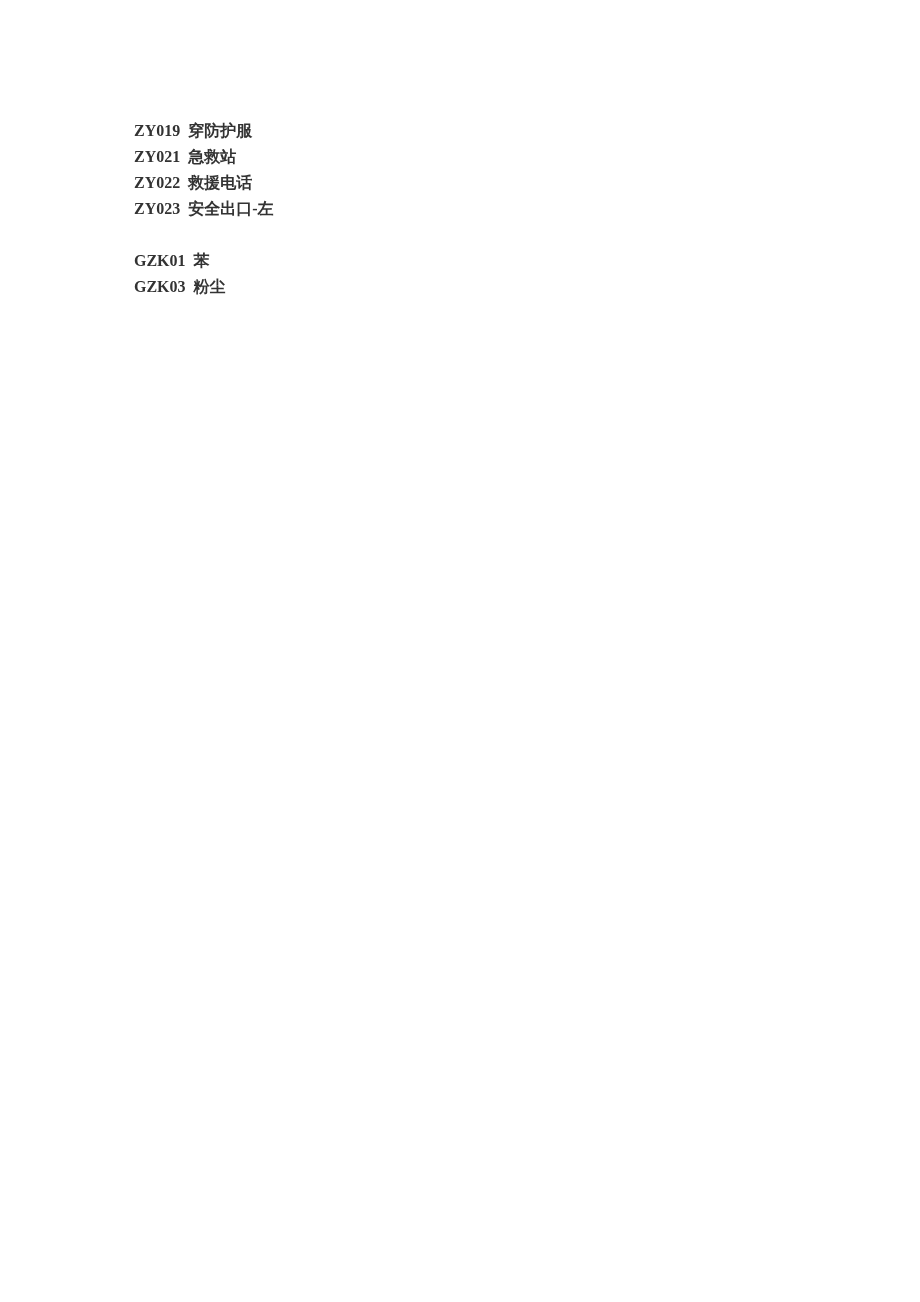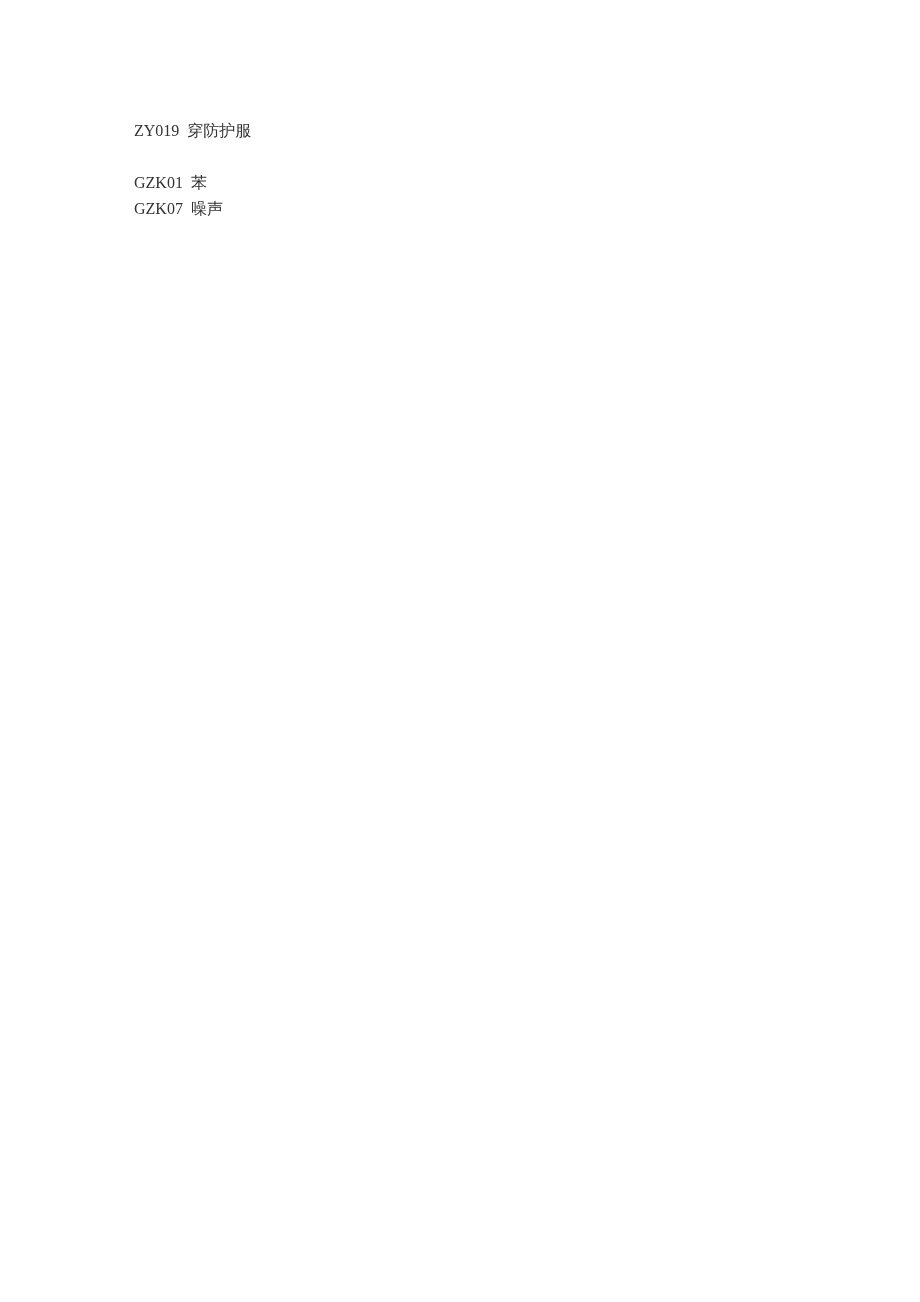--- a/index.html
+++ b/index.html
@@ -13,38 +13,48 @@
       background: #ffffff;
       font-family: "SimSun", "宋体", serif;
       font-size: 16px;
       color: #333333;
       padding-top: 118px;
       padding-left: 134px;
     }
     .line {
       line-height: 26px;
       white-space: nowrap;
+      font-weight: bold;
     }
     .code {
       display: inline-block;
     }
     .spacer {
       height: 26px;
     }
   </style>
 </head>
 <body>
 
 <div>
   <div class="line">
     <span class="code">ZY019</span>&nbsp;&nbsp;<span>穿防护服</span>
   </div>
+  <div class="line">
+    <span class="code">ZY021</span>&nbsp;&nbsp;<span>急救站</span>
+  </div>
+  <div class="line">
+    <span class="code">ZY022</span>&nbsp;&nbsp;<span>救援电话</span>
+  </div>
+  <div class="line">
+    <span class="code">ZY023</span>&nbsp;&nbsp;<span>安全出口-左</span>
+  </div>
 
   <div class="spacer"></div>
 
 
   <div class="line">
     <span class="code">GZK01</span>&nbsp;&nbsp;<span>苯</span>
   </div>
   <div class="line">
-    <span class="code">GZK07</span>&nbsp;&nbsp;<span>噪声</span>
+    <span class="code">GZK03</span>&nbsp;&nbsp;<span>粉尘</span>
   </div>
 </div>
 
 </body></html>

